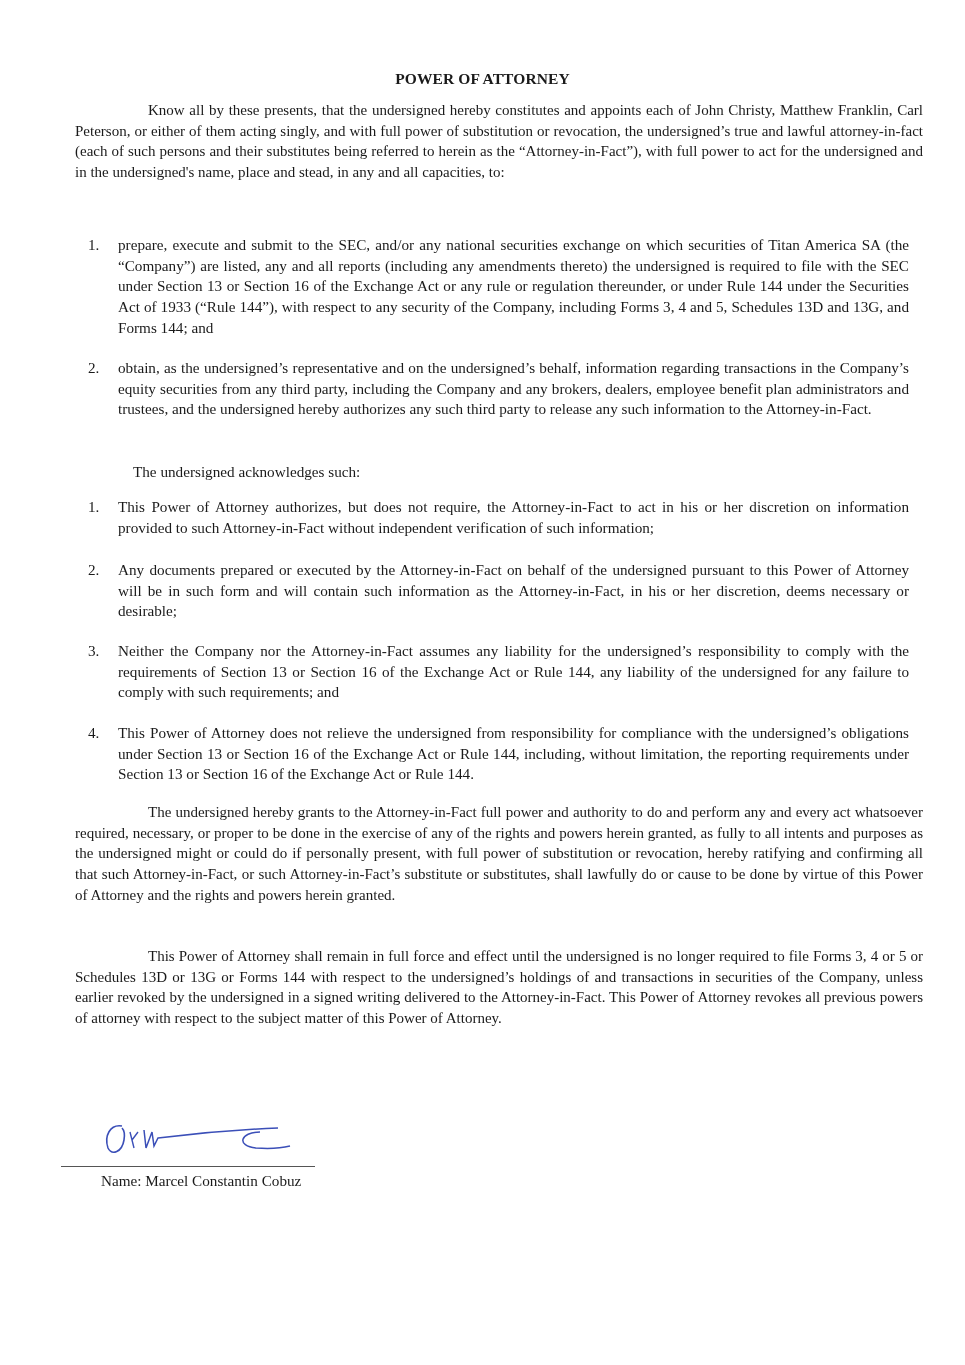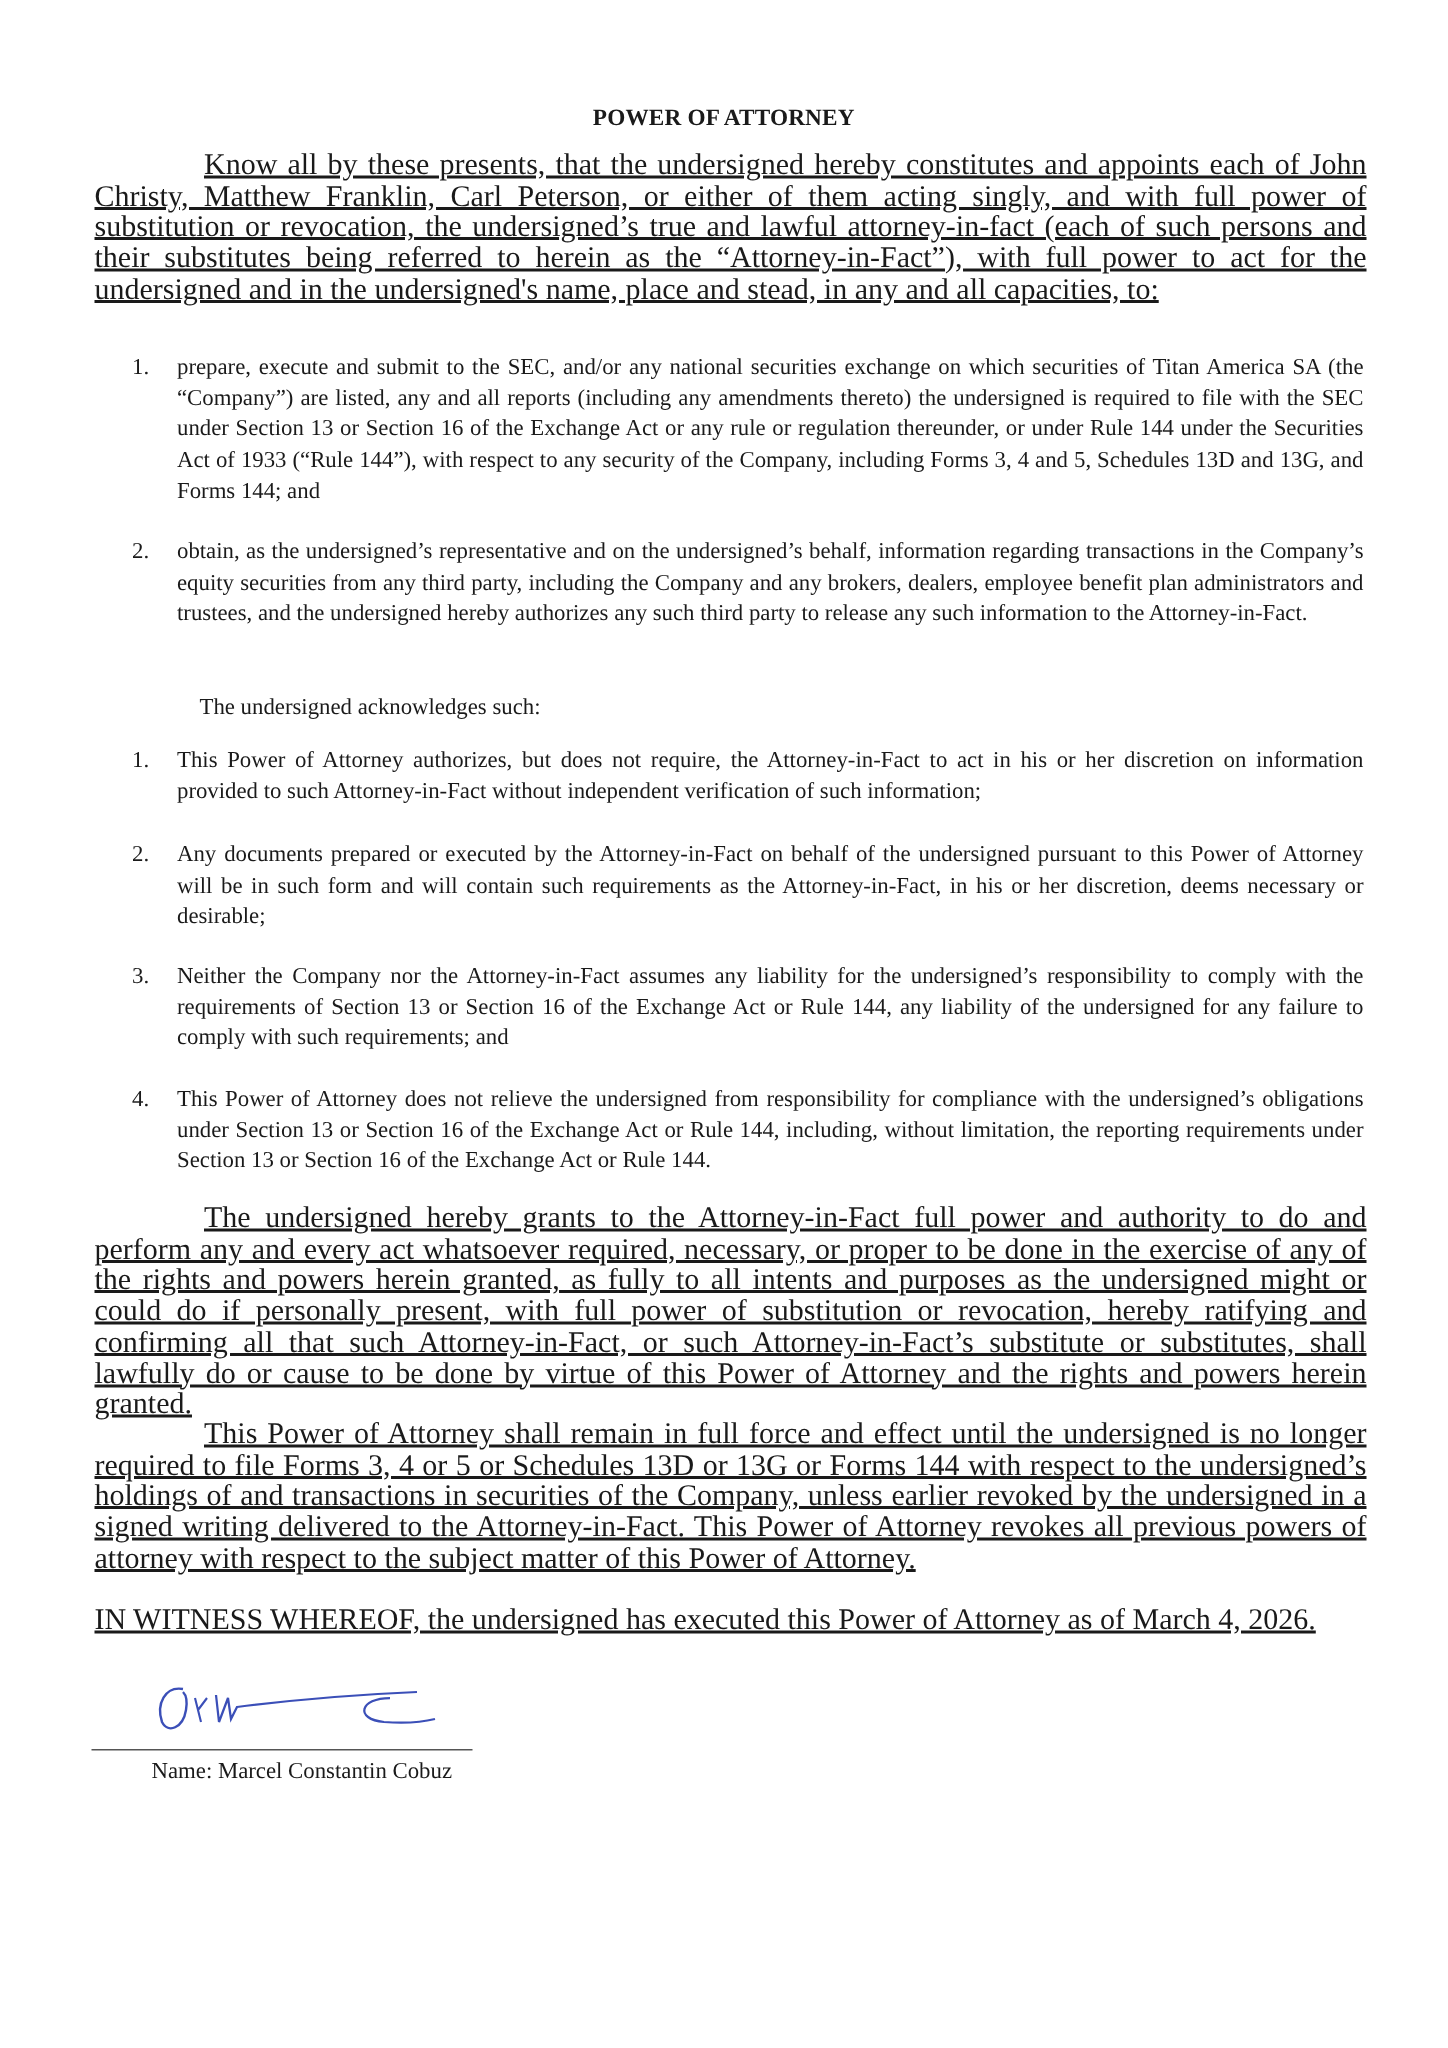--- a/index.html
+++ b/index.html
@@ -1,22 +1,22 @@
 <!DOCTYPE html>
 <html><head>
 <meta charset="utf-8">
 <style>
   html, body { margin: 0; padding: 0; background: #ffffff; }
   body { width: 965px; height: 1365px; position: relative; overflow: hidden;
          font-family: "Liberation Serif", "DejaVu Serif", serif; color: #1a1a1a; }
   .page { position: absolute; left: 0; top: 0; width: 965px; height: 1365px; }
   .title { position: absolute; top: 70px; left: 0; width: 965px; text-align: center;
            font-weight: bold; font-size: 15.5px; letter-spacing: 0.1px; }
-  .para { position: absolute; left: 63px; width: 848px; font-size: 20px;
-          line-height: 20.7px; text-align: justify; text-decoration: underline; }
+  .para { position: absolute; left: 75px; width: 848px; font-size: 15px;
+          line-height: 20.7px; text-align: justify; }
   .indent { text-indent: 73px; }
   .item { position: absolute; left: 88px; width: 821px; font-size: 15.2px;
           line-height: 20.7px; text-align: justify; }
   .item .num { position: absolute; left: 0; top: 0; }
   .item .txt { display: block; margin-left: 30px; }
   .ack { position: absolute; left: 133px; font-size: 15.2px; line-height: 20.7px; }
   .sig { position: absolute; left: 100px; top: 1118px; width: 200px; height: 40px; }
   .sig-line { position: absolute; left: 61px; top: 1166px; width: 254px; height: 1px; background: #555; }
   .sig-name { position: absolute; left: 61px; top: 1172px; font-size: 15.2px; margin-left: 40px; }
 </style>
@@ -41,38 +41,37 @@
 
   <div class="ack" style="top:462px;">The undersigned acknowledges such:</div>
 
   <div class="item" style="top:497px;">
     <span class="num">1.</span>
     <span class="txt">This Power of Attorney authorizes, but does not require, the Attorney-in-Fact to act in his or her discretion on information provided to such Attorney-in-Fact without independent verification of such information;</span>
   </div>
 
   <div class="item" style="top:560px;">
     <span class="num">2.</span>
-    <span class="txt">Any documents prepared or executed by the Attorney-in-Fact on behalf of the undersigned pursuant to this Power of Attorney will be in such form and will contain such requirements as the Attorney-in-Fact, in his or her discretion, deems necessary or desirable;</span>
+    <span class="txt">Any documents prepared or executed by the Attorney-in-Fact on behalf of the undersigned pursuant to this Power of Attorney will be in such form and will contain such information as the Attorney-in-Fact, in his or her discretion, deems necessary or desirable;</span>
   </div>
 
   <div class="item" style="top:641px;">
     <span class="num">3.</span>
     <span class="txt">Neither the Company nor the Attorney-in-Fact assumes any liability for the undersigned’s responsibility to comply with the requirements of Section 13 or Section 16 of the Exchange Act or Rule 144, any liability of the undersigned for any failure to comply with such requirements; and</span>
   </div>
 
   <div class="item" style="top:723px;">
     <span class="num">4.</span>
     <span class="txt">This Power of Attorney does not relieve the undersigned from responsibility for compliance with the undersigned’s obligations under Section 13 or Section 16 of the Exchange Act or Rule 144, including, without limitation, the reporting requirements under Section 13 or Section 16 of the Exchange Act or Rule 144.</span>
   </div>
 
   <p class="para indent" style="top:802px;margin:0;">The undersigned hereby grants to the Attorney-in-Fact full power and authority to do and perform any and every act whatsoever required, necessary, or proper to be done in the exercise of any of the rights and powers herein granted, as fully to all intents and purposes as the undersigned might or could do if personally present, with full power of substitution or revocation, hereby ratifying and confirming all that such Attorney-in-Fact, or such Attorney-in-Fact’s substitute or substitutes, shall lawfully do or cause to be done by virtue of this Power of Attorney and the rights and powers herein granted.</p>
 
   <p class="para indent" style="top:946px;margin:0;">This Power of Attorney shall remain in full force and effect until the undersigned is no longer required to file Forms 3, 4 or 5 or Schedules 13D or 13G or Forms 144 with respect to the undersigned’s holdings of and transactions in securities of the Company, unless earlier revoked by the undersigned in a signed writing delivered to the Attorney-in-Fact. This Power of Attorney revokes all previous powers of attorney with respect to the subject matter of this Power of Attorney.</p>
 
-  <p class="para" style="top:1070px;margin:0;">IN WITNESS WHEREOF, the undersigned has executed this Power of Attorney as of March 4, 2026.</p>
 
   <svg class="sig" viewBox="0 0 200 40">
     <path d="M22 8 C10 6 4 18 8 30 C12 38 22 34 24 22 C25 16 24 12 22 10" fill="none" stroke="#3b4fb8" stroke-width="1.6"></path>
     <path d="M30 14 L34 30 M32 22 L38 14" fill="none" stroke="#3b4fb8" stroke-width="1.4"></path>
     <path d="M44 12 L46 30 L52 14 L54 28 L58 20 C90 16 130 12 178 10" fill="none" stroke="#3b4fb8" stroke-width="1.5"></path>
     <path d="M160 14 C140 14 136 28 156 30 C170 31 182 30 190 28" fill="none" stroke="#3b4fb8" stroke-width="1.5"></path>
   </svg>
 
   <div class="sig-line"></div>
   <div class="sig-name">Name: Marcel Constantin Cobuz</div>

